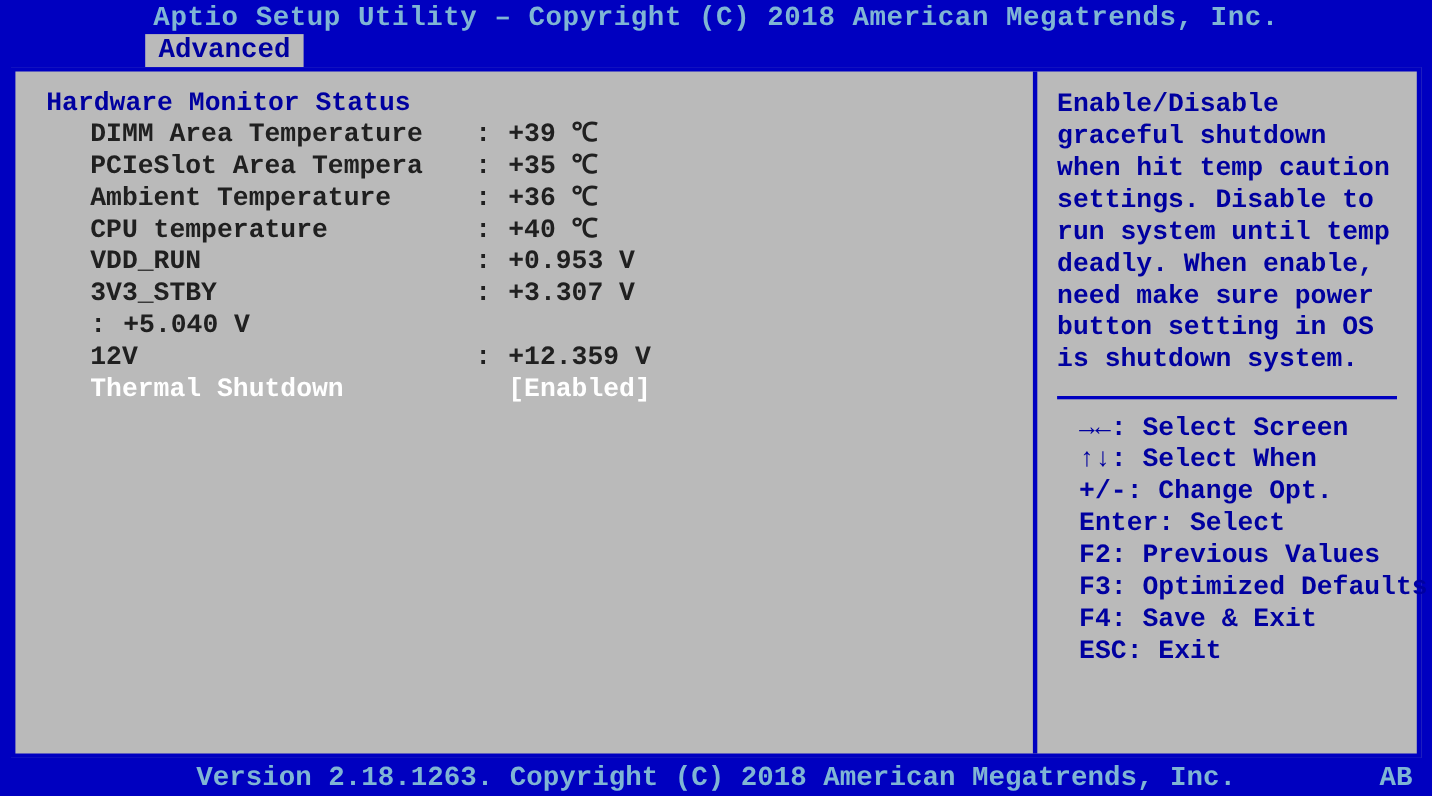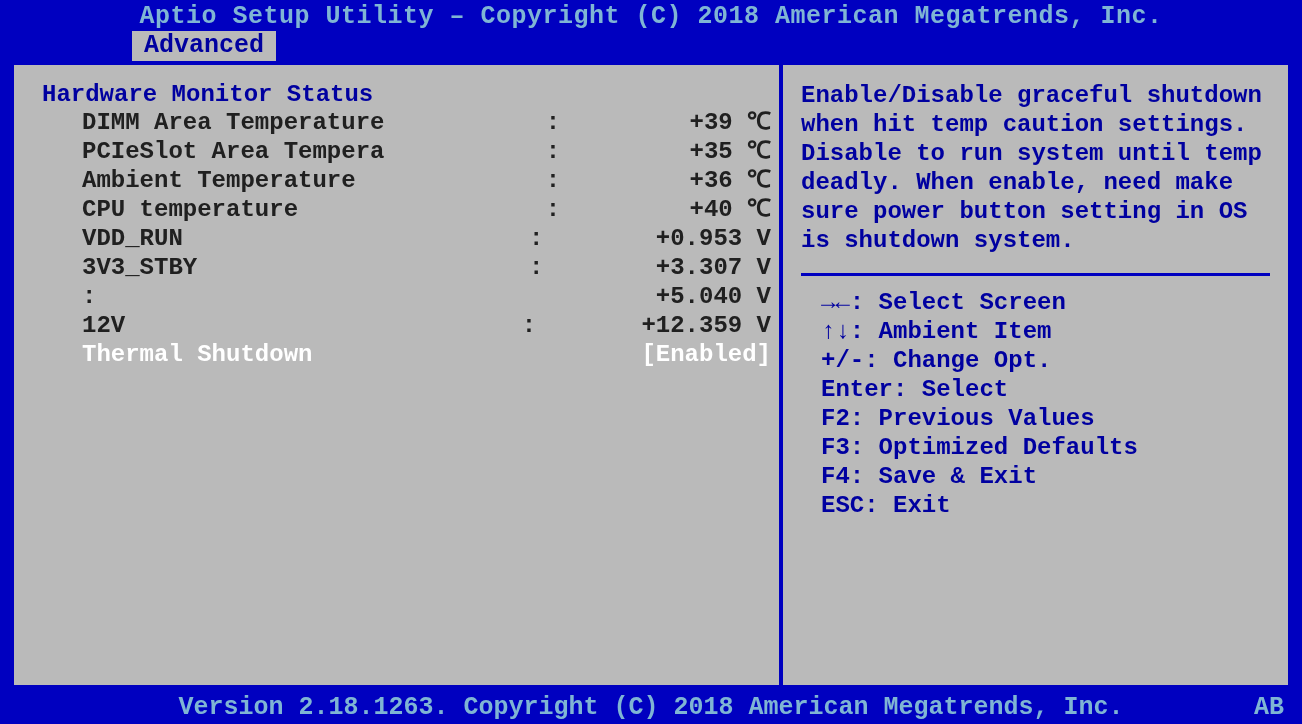--- a/index.html
+++ b/index.html
@@ -3,21 +3,21 @@
 <meta charset="utf-8">
 <style>
   :root {
     --blue: #0000c0;
     --gray: #bababa;
     --darkblue: #0000a0;
     --white: #ffffff;
     --cyan: #7fb5d4;
     --text-dark: #202020;
   }
-  * { box-sizing: border-box; justify-content: space-between; }
+  * { box-sizing: border-box; }
   html, body {
     margin: 0;
     padding: 0;
     width: 1302px;
     height: 724px;
     background: var(--blue);
     font-family: "Courier New", Courier, monospace;
     font-size: 24px;
     font-weight: bold;
     overflow: hidden;
@@ -56,21 +56,21 @@
     border: 4px solid var(--blue);
     display: flex;
   }
   .left-pane {
     flex: 1;
     padding: 16px 8px 16px 28px;
     border-right: 4px solid var(--blue);
     color: var(--text-dark);
   }
   .right-pane {
-    width: 505px;
+    width: 345px;
     padding: 16px 18px 16px 18px;
     color: var(--darkblue);
   }
   .section-title {
     color: var(--darkblue);
     margin-bottom: 0;
   }
   .row {
     display: flex;
     line-height: 29px;
@@ -186,21 +186,21 @@
       </div>
     </div>
 
     <div class="right-pane">
       <div class="help-text">Enable/Disable graceful shutdown when hit temp caution settings. Disable to run system until temp deadly. When enable, need make sure power button setting in OS is shutdown system.</div>
 
       <hr class="help-divider">
 
       <div class="key-hints">
         <div class="key-line">→←: Select Screen</div>
-        <div class="key-line">↑↓: Ambient Item</div>
+        <div class="key-line">↑↓: Select When</div>
         <div class="key-line">+/-: Change Opt.</div>
         <div class="key-line">Enter: Select</div>
         <div class="key-line">F2: Previous Values</div>
         <div class="key-line">F3: Optimized Defaults</div>
         <div class="key-line">F4: Save &amp; Exit</div>
         <div class="key-line">ESC: Exit</div>
       </div>
     </div>
 
   </div>

